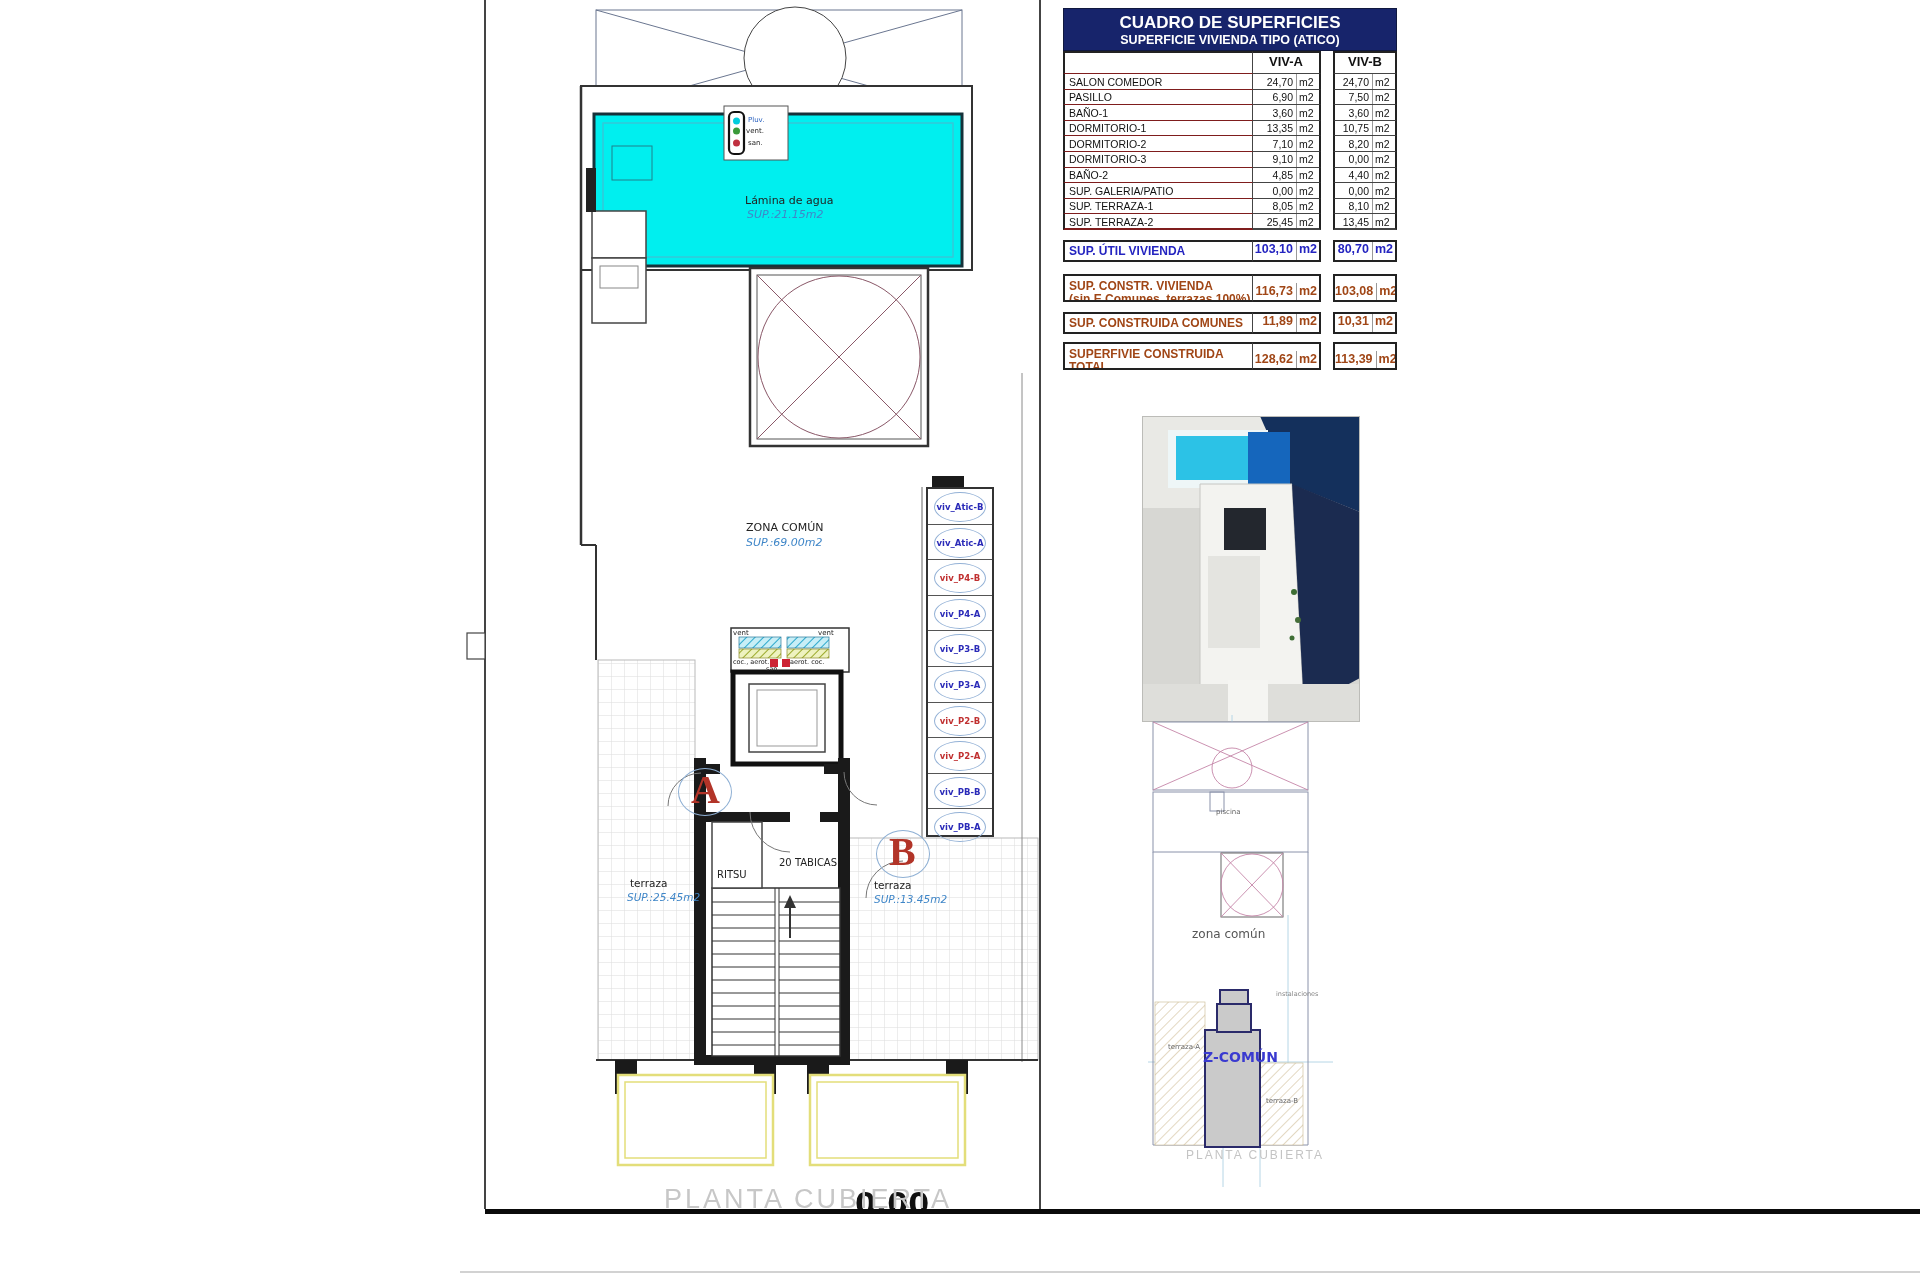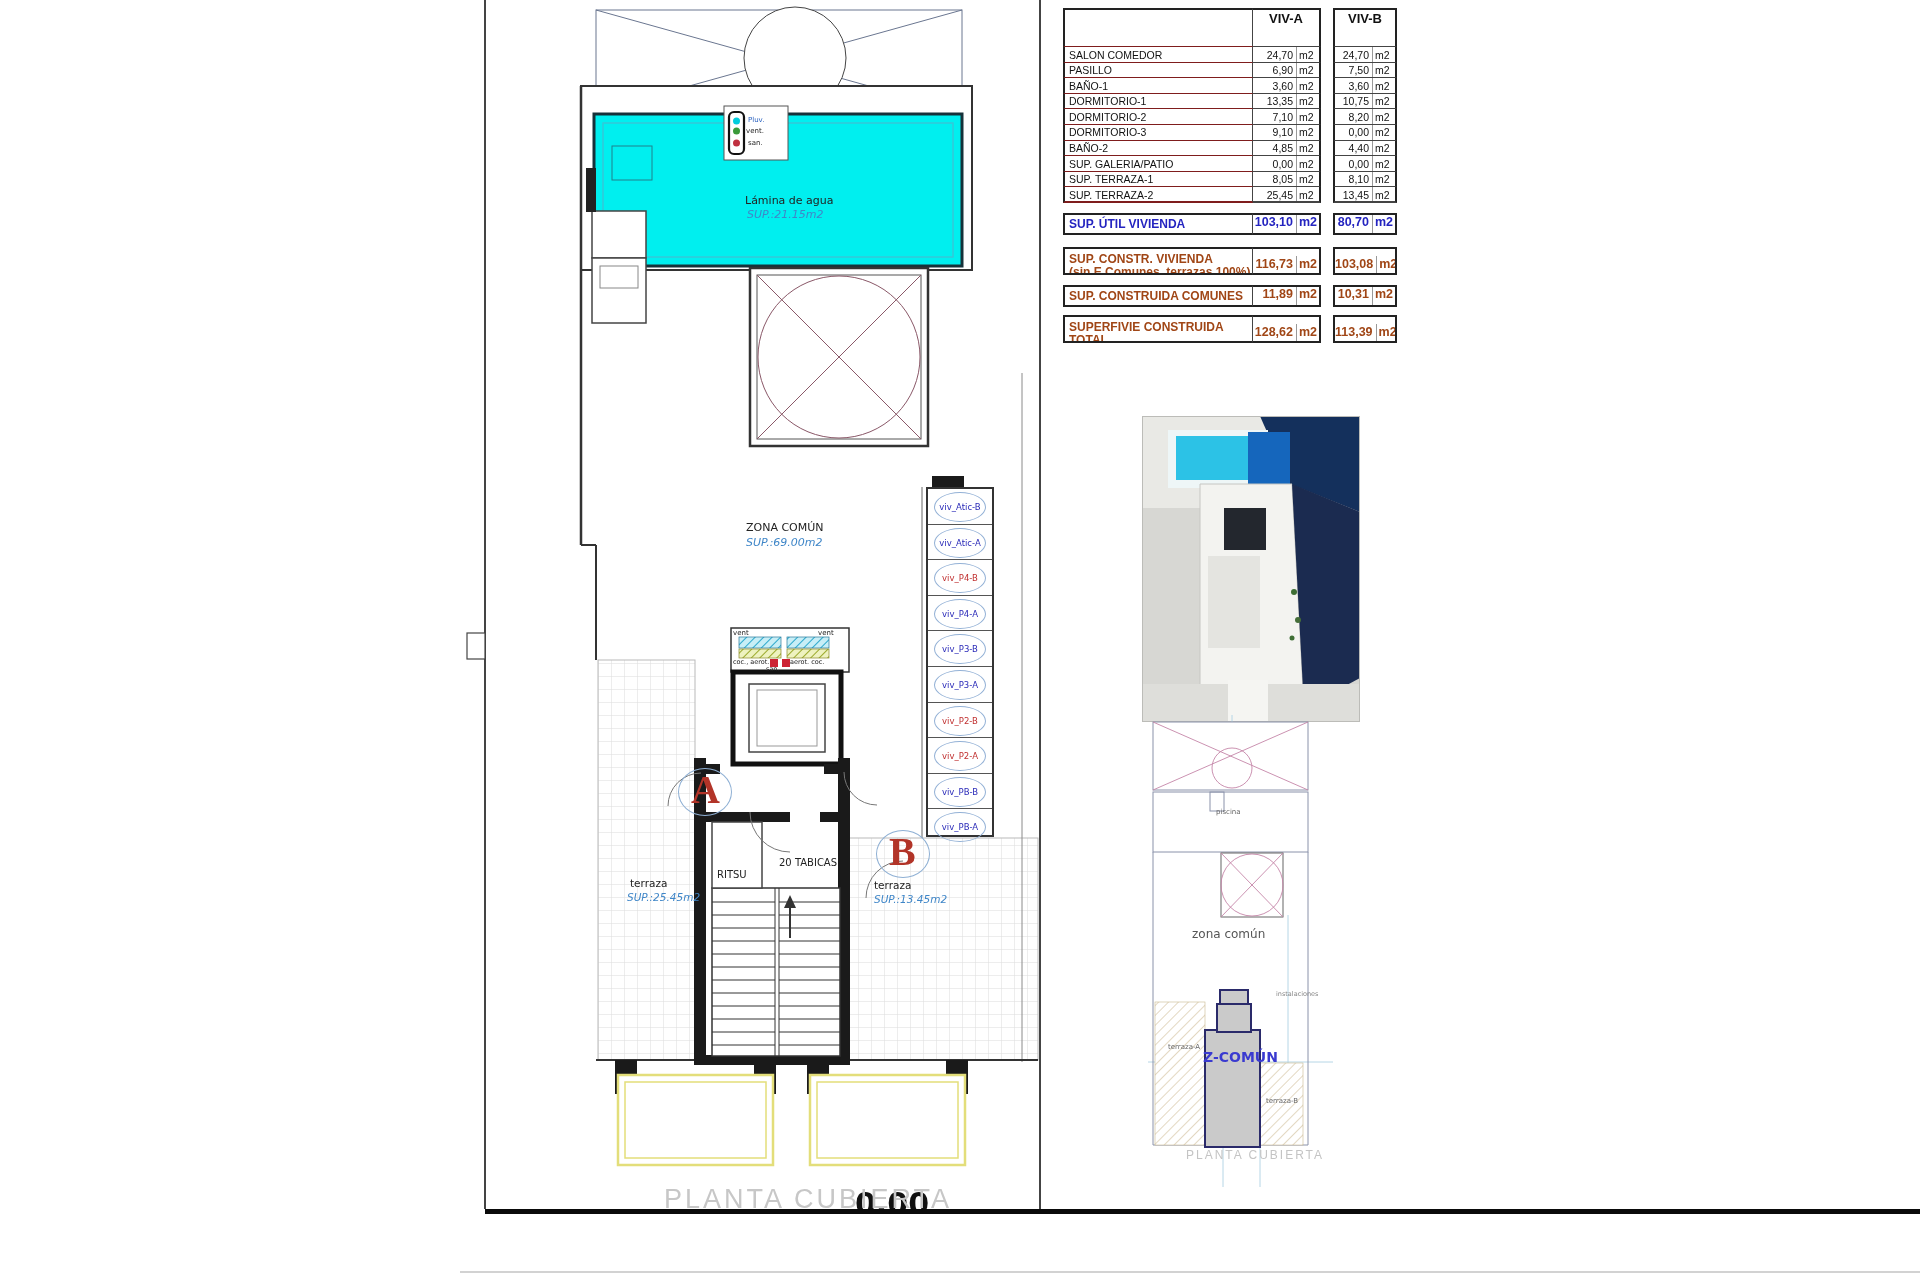--- a/index.html
+++ b/index.html
@@ -14,21 +14,21 @@
   .tbl{position:absolute;left:1063px;top:8px;width:334px;font-family:"Liberation Sans",sans-serif;}
   .tbl-head{background:#17246b;color:#fff;text-align:center;padding:4px 0 3px;border:1px solid #10183f;}
   .tbl-title{font-size:17px;font-weight:bold;}
   .tbl-sub{font-size:12.5px;font-weight:bold;}
   .trow{display:grid;grid-template-columns:190px 68px 12px 64px;height:15.6px;line-height:13px;}
   .trow>div{box-sizing:border-box;overflow:hidden;}
   .c1{border-left:2px solid #222;border-right:1px solid #444;border-bottom:1px solid #7f1d1d;
       font-size:10.5px;padding:1.5px 0 0 4px;color:#111;}
   .c2{border-right:2px solid #222;border-bottom:1px solid #444;display:flex;font-size:10.5px;color:#111;}
   .c4{border-left:2px solid #222;border-right:2px solid #222;border-bottom:1px solid #444;display:flex;font-size:10.5px;color:#111;}
-  .colhead{height:39px;}
+  .colhead{height:23px;}
   .colhead .c1{border-top:2px solid #222;}
   .colhead .c2,.colhead .c4{border-top:2px solid #222;justify-content:center;font-weight:bold;font-size:13px;padding-top:2px;}
   .num{flex:1;text-align:right;padding:1.5px 3px 0 0;}
   .unit{width:20px;border-left:1px solid #999;padding:1.5px 0 0 2px;}
   .last .c1,.last .c2,.last .c4{border-bottom-width:2px;}
   .sum{margin-top:10px;height:22px;}
   .sum .c1{border-top:2px solid #222;border-bottom:2px solid #222;font-weight:bold;font-size:12px;padding-top:3px;}
   .sum .c2{border-top:2px solid #222;border-bottom:2px solid #222;font-weight:bold;font-size:12.5px;}
   .sum .c4{border-top:2px solid #222;border-bottom:2px solid #222;font-weight:bold;font-size:12.5px;}
   .sum2{height:28px;}
@@ -36,21 +36,21 @@
   .sum2 .c2 .num,.sum2 .c4 .num,.sum2 .c2 .unit,.sum2 .c4 .unit{align-self:flex-end;padding-bottom:2px;}
   .blue,.blue .c1,.blue .c2,.blue .c4{color:#2424c0;}
   .brown,.brown .c1,.brown .c2,.brown .c4{color:#a04616;}
   .mt12{margin-top:12px;}.mt8{margin-top:8px;}
   
   .shafts{position:absolute;left:926px;top:487px;width:68px;height:350px;border:2px solid #333;
           box-sizing:border-box;background:#fff;}
   .shaft-cell{height:34.6px;position:relative;border-top:1px solid #555;}
   .shaft-cell:first-child{border-top:none;}
   .shaft-ellipse{position:absolute;left:6px;top:3px;width:50px;height:28px;border:1px solid #93b1d6;border-radius:50%;}
-  .shaft-label{position:absolute;width:100%;text-align:center;top:13px;font-size:8.5px;font-weight:normal;}
+  .shaft-label{position:absolute;width:100%;text-align:center;top:13px;font-size:8.5px;font-weight:bold;}
   .sblue{color:#2a2ab8;}.sred{color:#c03030;}
   
   .door-letter{position:absolute;font-family:"Liberation Serif",serif;font-weight:bold;
                font-size:40px;color:#b23428;line-height:40px;}
   .letter-ellipse{position:absolute;border:1.5px solid #8fb0d4;border-radius:50%;}
   
   .caption{position:absolute;font-family:"Liberation Sans",sans-serif;color:#c7c7c7;
            font-size:27px;letter-spacing:3px;}
   .sheet-title{position:absolute;font-family:"Liberation Sans",sans-serif;color:#1d1dbe;
                font-size:31px;font-weight:bold;}
@@ -236,20 +236,24 @@
     <rect x="7" y="287" width="50" height="143" fill="url(#hatchT)" stroke="#c8b890" stroke-width="0.6"></rect>
     <rect x="112" y="348" width="43" height="82" fill="url(#hatchT)" stroke="#c8b890" stroke-width="0.6"></rect>
     <g fill="#cacaca" stroke="#2a2a6a" stroke-width="2">
       <rect x="57" y="315" width="55" height="117"></rect>
       <rect x="69" y="289" width="34" height="28"></rect>
       <rect x="72" y="275" width="28" height="14"></rect>
     </g>
   </svg>
 
   <div class="tbl">
+    <div class="tbl-head">
+      <div class="tbl-title">CUADRO DE SUPERFICIES</div>
+      <div class="tbl-sub">SUPERFICIE VIVIENDA TIPO  (ATICO)</div>
+    </div>
     <div class="trow colhead">
       <div class="c1"></div>
       <div class="c2">VIV-A</div>
       <div></div>
       <div class="c4">VIV-B</div>
     </div>
 
     <div class="trow">
       <div class="c1">SALON COMEDOR</div>
       <div class="c2">

